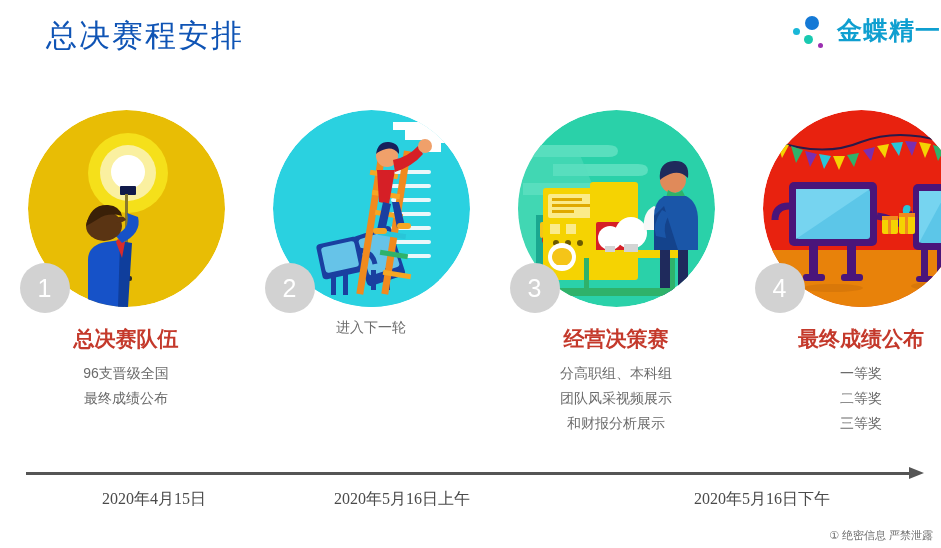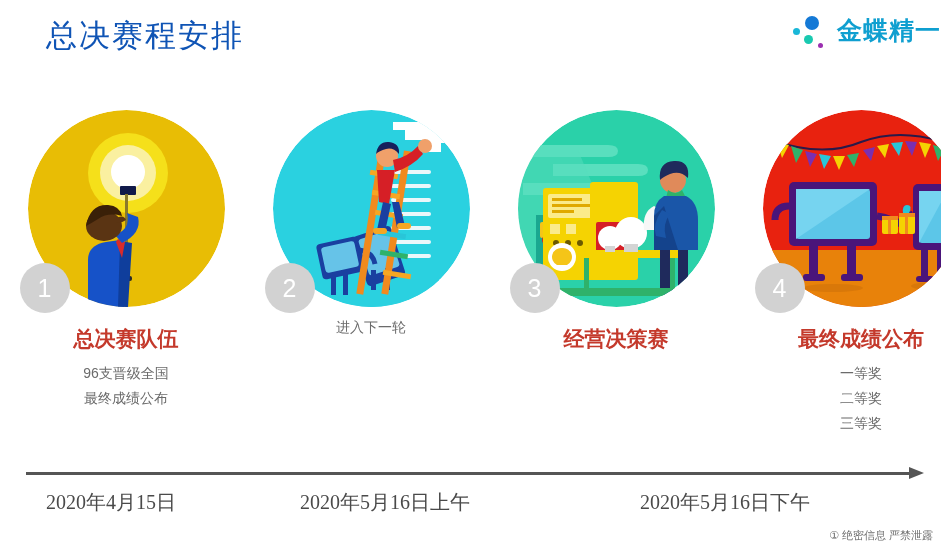--- a/index.html
+++ b/index.html
@@ -106,24 +106,24 @@
     right: 0; top: -1px;
     width: 0; height: 0;
     border-top: 6px solid transparent;
     border-bottom: 6px solid transparent;
     border-left: 15px solid #555555;
   }
   .date {
     position: absolute;
     top: 489px;
     font-family: "Liberation Serif", "DejaVu Serif", serif;
-    font-size: 20px;
+    font-size: 16px;
     color: #4a4a4a;
     white-space: nowrap;
-    text-align: left;
+    text-align: right;
   }
 
   
   #watermark {
     position: absolute;
     right: 8px; bottom: 5px;
     font-size: 11px;
     color: #6f6f6f;
     white-space: nowrap;
   }
@@ -277,20 +277,25 @@
           <rect x="160" y="140" width="10" height="40" fill="#1f2a5c"></rect>
           <rect x="138" y="178" width="18" height="7" rx="3" fill="#1a56a8"></rect>
           <rect x="157" y="178" width="18" height="7" rx="3" fill="#1a56a8"></rect>
           <path d="M144 100 q-10 14 -6 26 l10 2 q-4 -14 4 -24 z" fill="#1a56a8"></path>
           <path d="M20 178 L175 178 L175 186 L20 186 Z" fill="#2fb26a"></path>
         </svg>
       </div>
       <div class="badge">3</div>
     </div>
     <div class="step-title">经营决策赛</div>
+    <div class="step-body">
+      <div>分高职组、本科组</div>
+      <div>团队风采视频展示</div>
+      <div>和财报分析展示</div>
+    </div>
   </div>
 
   <div class="step" style="left:743px;">
     <div class="step-art">
       <div class="circle">
         <svg class="art-svg" viewBox="0 0 197 197">
           <circle cx="98.5" cy="98.5" r="98.5" fill="#e8220f"></circle>
           <path d="M0 140 L197 140 L197 197 L0 197 Z" fill="#e8820a"></path>
           <path d="M8 30 Q60 48 98 32 Q140 16 192 36" stroke="#2a1a4a" stroke-width="2" fill="none"></path>
           <g>
@@ -351,18 +356,18 @@
       <div>二等奖</div>
       <div>三等奖</div>
     </div>
   </div>
 
   <div id="timeline">
     <div class="bar"></div>
     <div class="arrow"></div>
   </div>
   <div class="date" style="left:46px; width:160px;">2020年4月15日</div>
-  <div class="date" style="left:300px; width:180px;">2020年5月16日上午</div>
+  <div class="date" style="left:290px; width:180px;">2020年5月16日上午</div>
   <div class="date" style="left:640px; width:190px;">2020年5月16日下午</div>
 
   <div id="watermark">① 绝密信息 严禁泄露</div>
 
 </div>
 
 </body></html>

